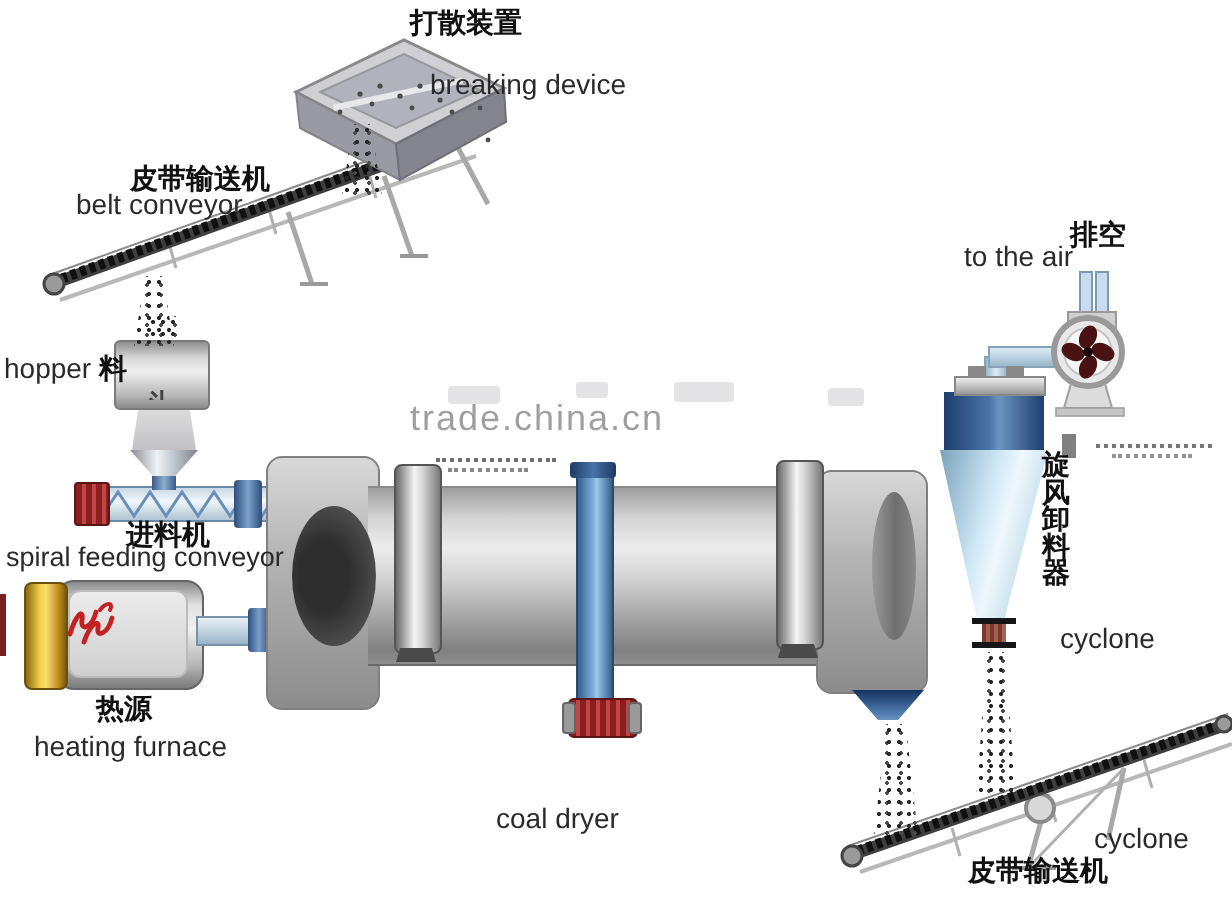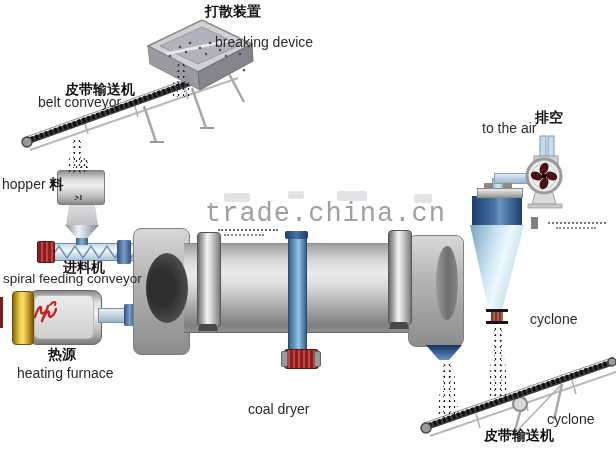--- a/index.html
+++ b/index.html
@@ -26,22 +26,22 @@
   #lbl-dryzh{left:257px;top:374px;}
   #lbl-dryen{left:248px;top:401px;}
   #lbl-airen{left:482px;top:120px;}
   #lbl-airzh{left:535px;top:109px;text-align:center;}
   #lbl-cyczh{left:521px;top:226px;width:17px;word-break:break-all;line-height:13.5px;white-space:normal;}
   #lbl-cycen{left:530px;top:311px;}
   #lbl-conven{left:547px;top:411px;}
   #lbl-convzh{left:484px;top:427px;}
   
   #watermark{
-    position:absolute;left:205px;top:199px;font-size:27px;letter-spacing:1px;
-    color:#8f8f8f;opacity:.85;z-index:9;font-family:Liberation Mono, monospace;
+    position:absolute;left:205px;top:199px;font-size:18px;letter-spacing:1px;
+    color:#8f8f8f;opacity:.85;z-index:9;font-family:Liberation Sans, sans-serif;
   }
   .wm-smudge{position:absolute;background:#d6d6da;opacity:.65;border-radius:2px;z-index:8;}
   #wms1{left:224px;top:193px;width:26px;height:9px;}
   #wms2{left:288px;top:191px;width:16px;height:8px;}
   #wms3{left:337px;top:191px;width:30px;height:10px;}
   #wms4{left:414px;top:194px;width:18px;height:9px;}
   
   .particles{
     position:absolute;z-index:18;
     background-image:
@@ -295,20 +295,21 @@
   <div class="abs" id="fan-pipe-v"></div>
 
   <div class="abs cyc-stub" id="stub1"></div>
   <div class="abs cyc-stub" id="stub2"></div>
   <div class="abs" id="cyc-lid"></div>
   <div class="abs" id="cyc-cyl"></div>
   <div class="abs" id="cyc-cone"></div>
   <div class="valve-plate" id="vp-top"></div>
   <div class="abs" id="valve-body"></div>
   <div class="valve-plate" id="vp-bot"></div>
+  <div class="lbl zh" id="lbl-cyczh">旋风卸料器</div>
   <div class="lbl" id="lbl-cycen">cyclone</div>
   <div class="particles" id="st-cyclone"></div>
 
   <svg id="conv-bottom" class="abs" width="200" height="122" viewBox="0 0 200 122">
     <line x1="14" y1="110" x2="200" y2="46" stroke="#b8b8b8" stroke-width="2"></line>
     <line x1="60" y1="88" x2="64" y2="102" stroke="#b0b0b0" stroke-width="1.5"></line>
     <line x1="108" y1="71" x2="112" y2="85" stroke="#b0b0b0" stroke-width="1.5"></line>
     <line x1="156" y1="54" x2="160" y2="68" stroke="#b0b0b0" stroke-width="1.5"></line>
     <line x1="108" y1="72" x2="98" y2="108" stroke="#a8a8a8" stroke-width="2.5"></line>
     <line x1="146" y1="58" x2="138" y2="94" stroke="#a8a8a8" stroke-width="2.5"></line>

